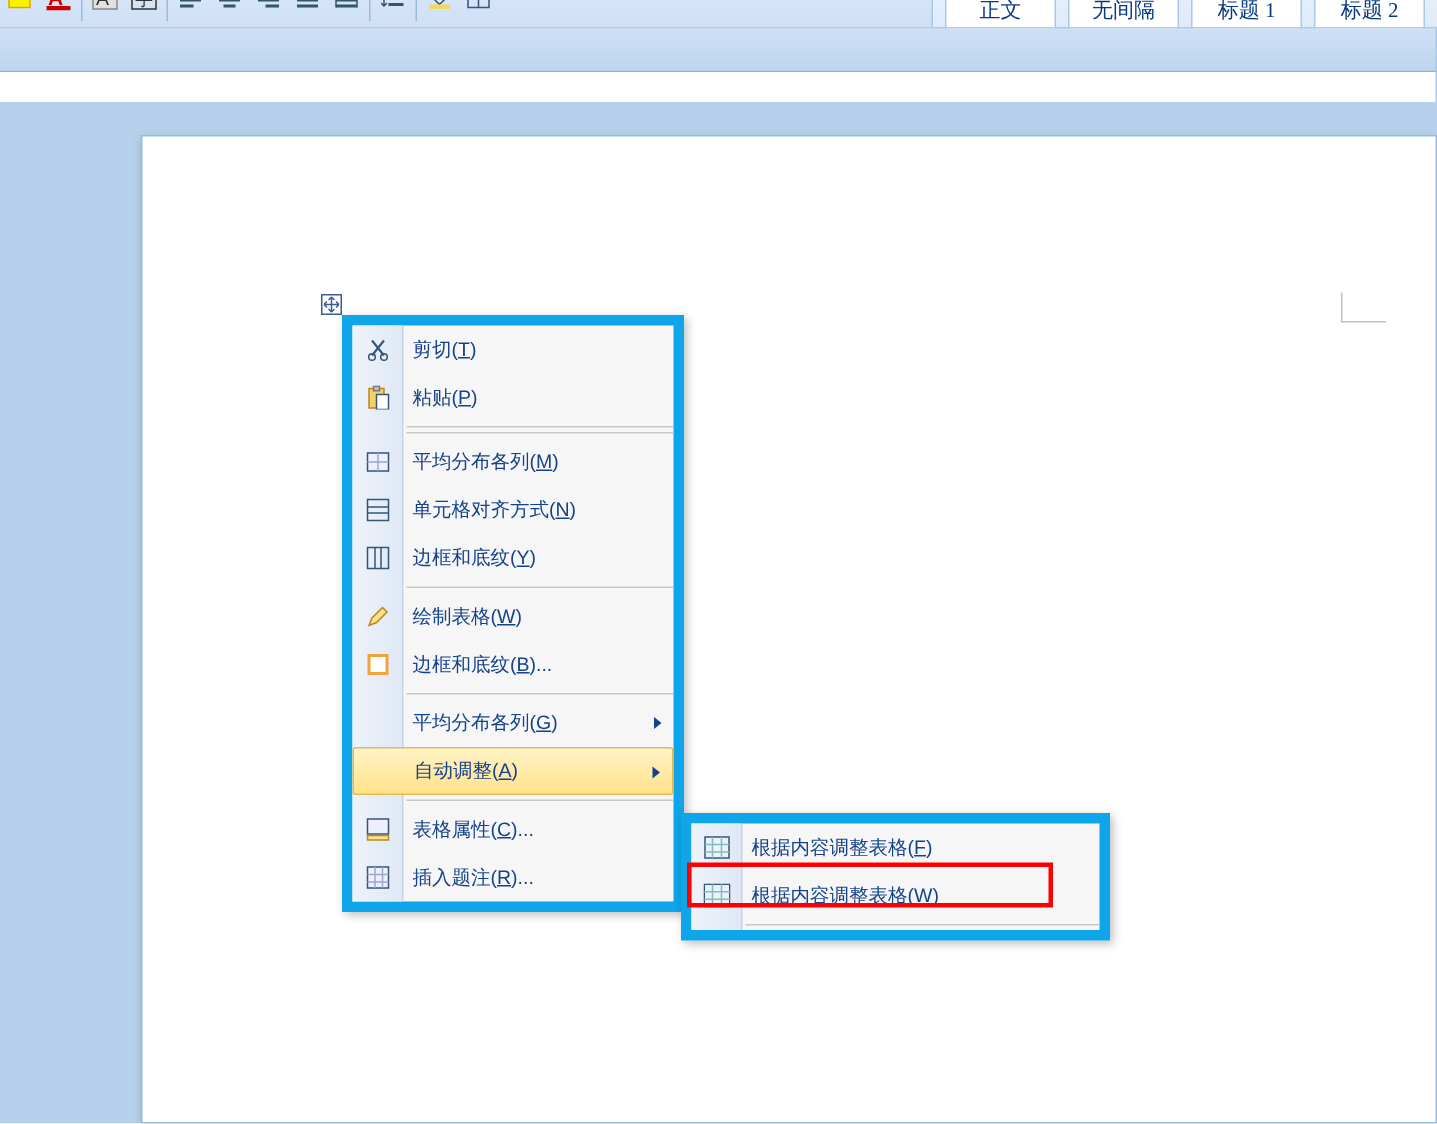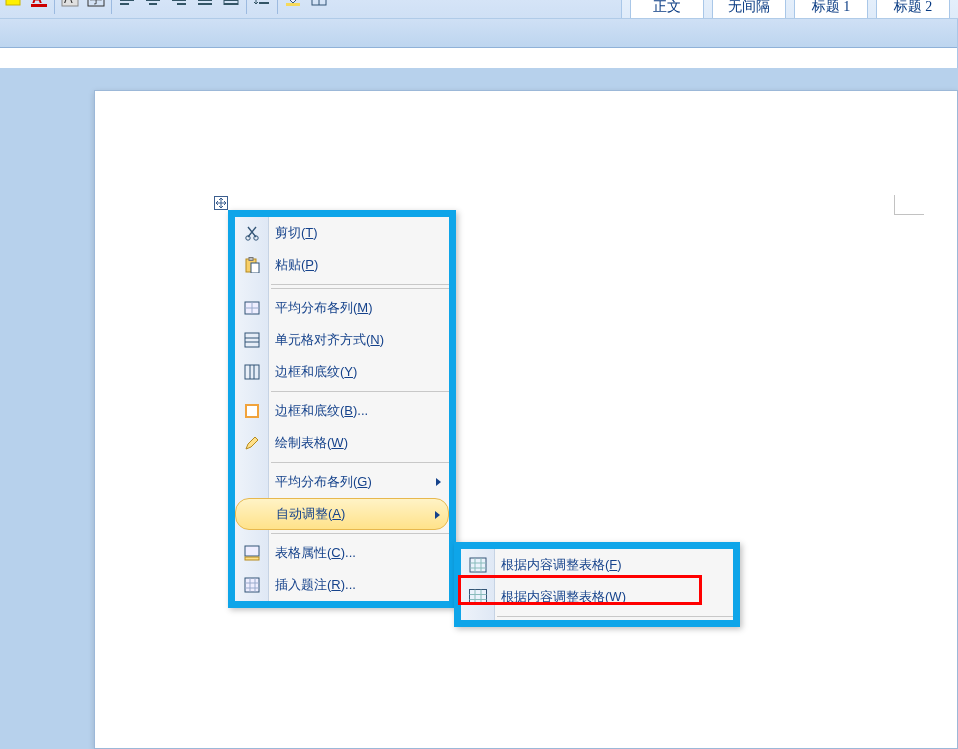--- a/index.html
+++ b/index.html
@@ -94,21 +94,21 @@
   cursor:pointer;
 }
 .mi .ico {
   position:absolute; left:7px; top:6px; width:20px; height:20px;
   display:flex; align-items:center; justify-content:center;
 }
 .mi .underline { text-decoration:underline; }
 .mi-sep { height:0; margin:3px 0 3px 36px; border-top:1px solid #c8c8c8; }
 .mi-highlight {
   background:linear-gradient(#fff3c6,#ffe28a);
-  border:1px solid #e7b84e; border-radius:14px;
+  border:1px solid #e7b84e; border-radius:2px;
 }
 .mi .arrow {
   position:absolute; right:8px; top:12px;
   width:0;height:0;
   border-left:5px solid #15428b;
   border-top:4px solid transparent;
   border-bottom:4px solid transparent;
 }
 .redbox { position:absolute; border:3px solid #ff0000; pointer-events:none; }
 .watermark {
@@ -279,32 +279,32 @@
           <rect x="1" y="1" width="14" height="14" fill="none" stroke="#357"></rect>
           <path d="M6 1v14M10 1v14" stroke="#357"></path>
         </svg>
       </span>
     <span><span>边框和底纹(</span><span class="underline">Y</span><span>)</span></span>
   </div>
   <div class="mi-sep"></div>
   <div class="mi">
     <span class="ico">
         <svg width="16" height="16">
+          <path d="M2 14l2-5 7-7 3 3-7 7z" fill="#ffe08a" stroke="#b58a1e"></path>
+        </svg>
+      </span>
+    <span><span>绘制表格(</span><span class="underline">W</span><span>)</span></span>
+  </div>
+  <div class="mi">
+    <span class="ico">
+        <svg width="16" height="16">
           <rect x="2" y="2" width="12" height="12" fill="#fff" stroke="#f1a33c" stroke-width="2"></rect>
         </svg>
       </span>
     <span><span>边框和底纹(</span><span class="underline">B</span><span>)...</span></span>
-  </div>
-  <div class="mi">
-    <span class="ico">
-        <svg width="16" height="16">
-          <path d="M2 14l2-5 7-7 3 3-7 7z" fill="#ffe08a" stroke="#b58a1e"></path>
-        </svg>
-      </span>
-    <span><span>绘制表格(</span><span class="underline">W</span><span>)</span></span>
   </div>
   <div class="mi-sep"></div>
   <div class="mi">
     <span><span>平均分布各列(</span><span class="underline">G</span><span>)</span></span>
     <span class="arrow"></span>
   </div>
   <div class="mi mi-highlight">
     <span><span>自动调整(</span><span class="underline">A</span><span>)</span></span>
     <span class="arrow"></span>
   </div>

